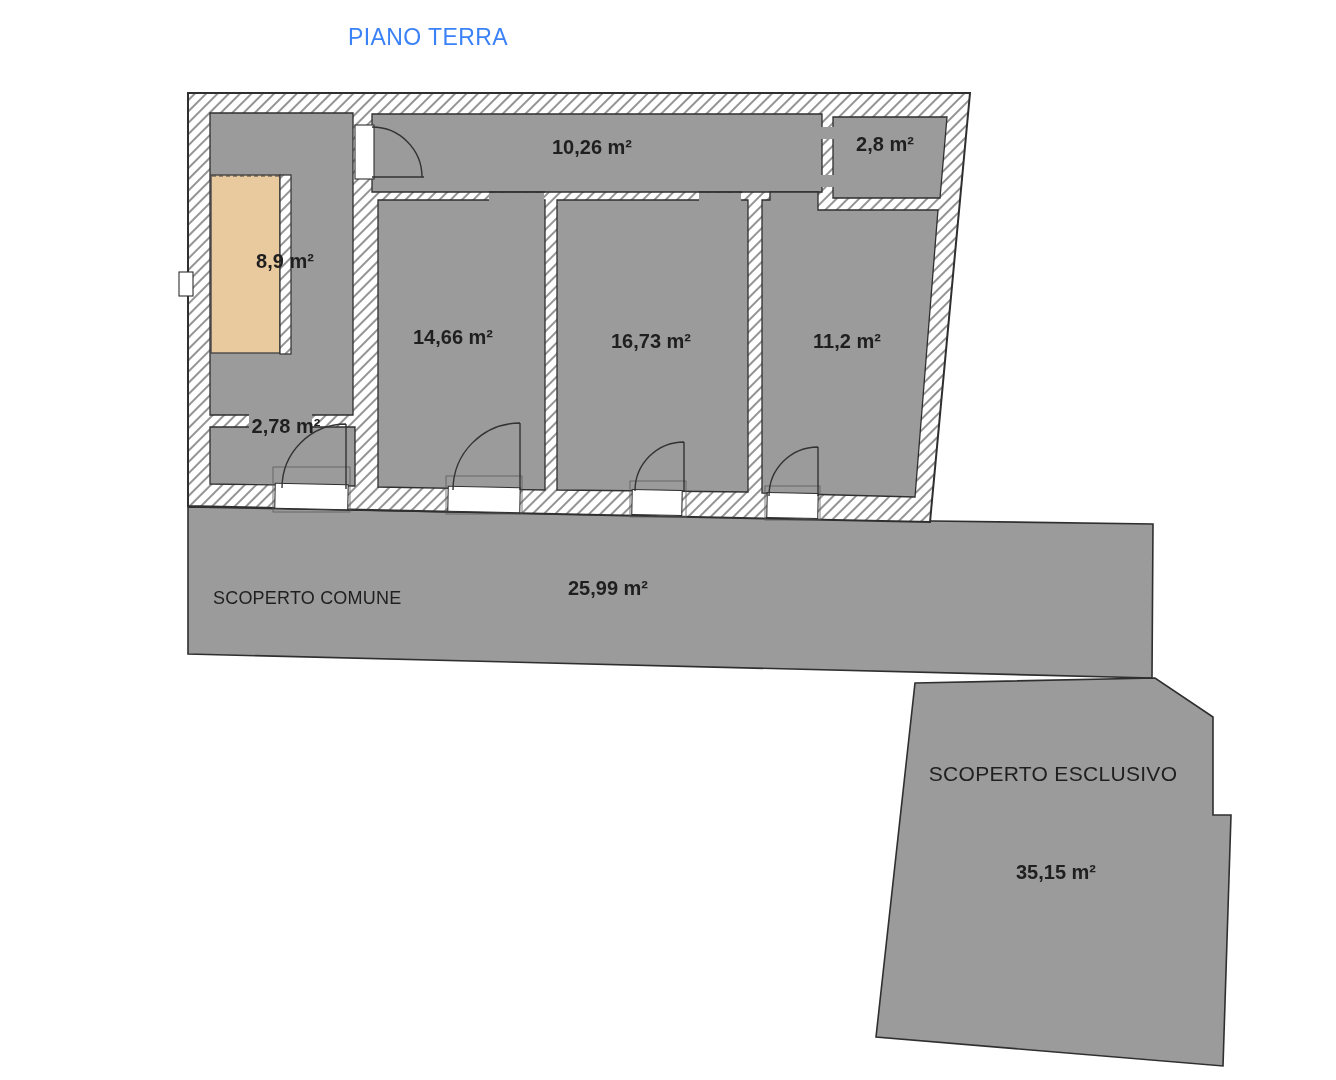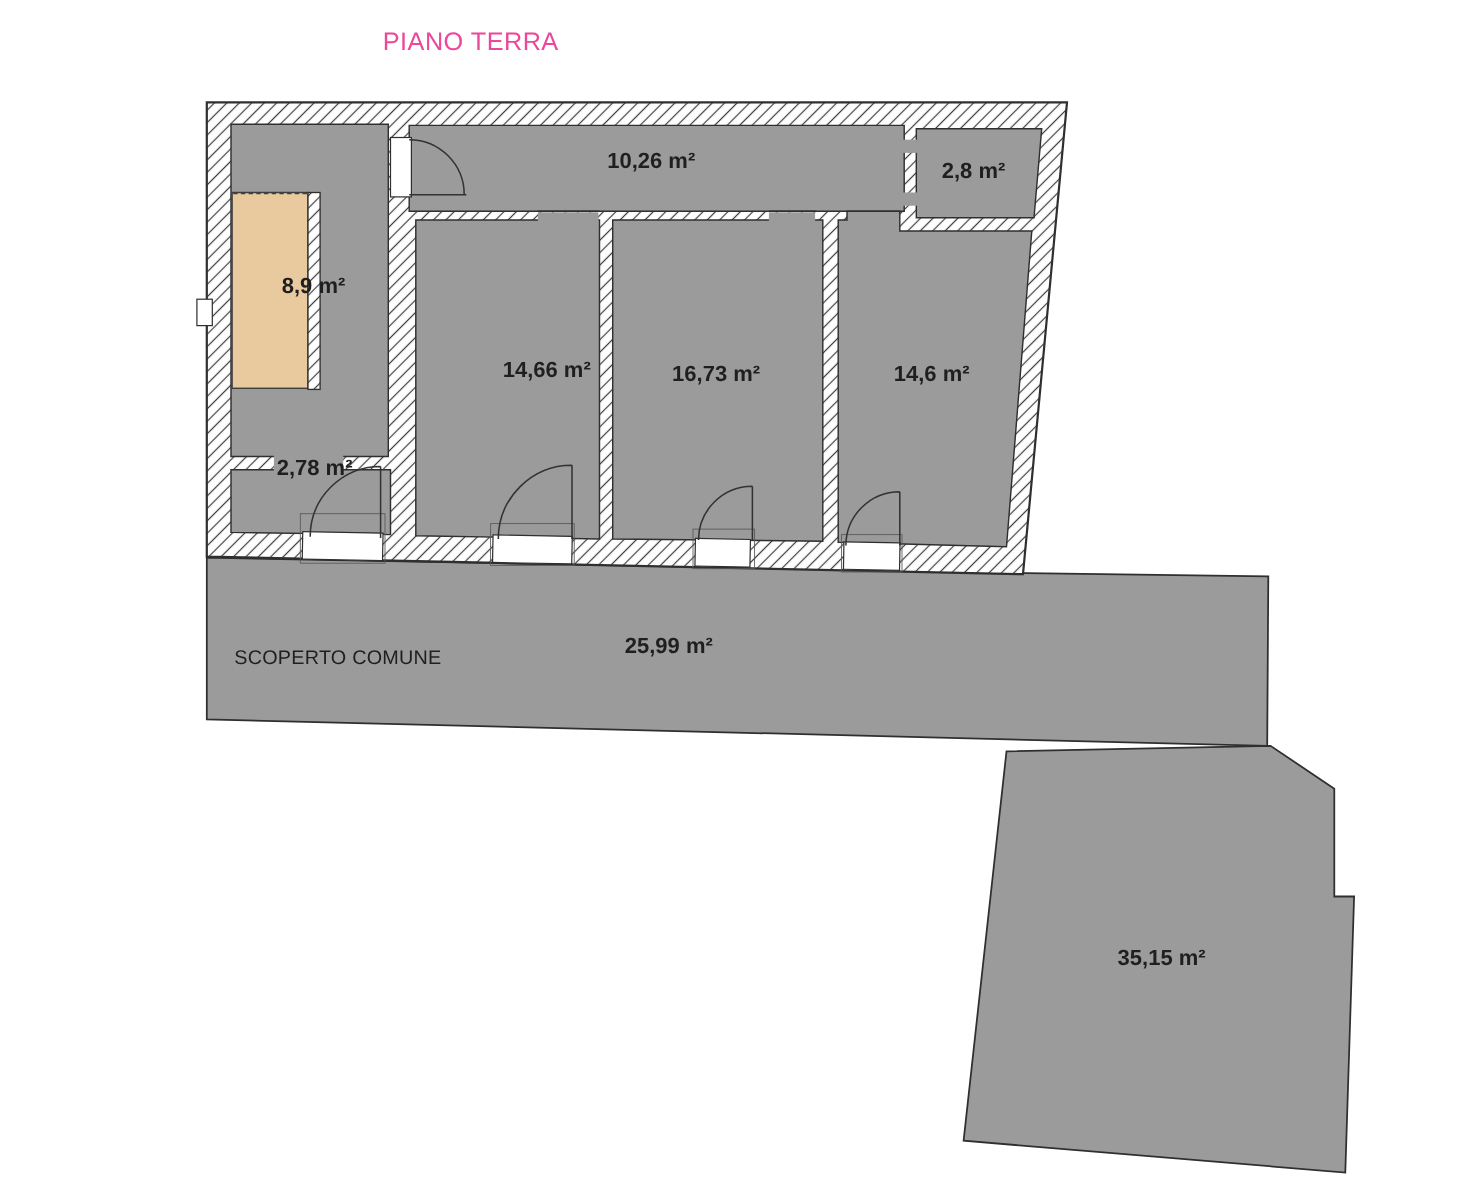--- a/index.html
+++ b/index.html
@@ -27,21 +27,21 @@
   .whitenotch{fill:#ffffff;stroke:var(--outline,#2f2f2f);stroke-width:1.1;}
 
   
   .lbl{
     position:absolute;
     color:#1f1f1f;
     white-space:nowrap;
     transform:translate(-50%,-50%);
   }
   .lbl.area{font-size:20px;font-weight:bold;}
-  .lbl.title{font-size:23px;color:#ec4899;transform:none;letter-spacing:0.4px;}
+  .lbl.title{font-size:23px;color:#3b82f6;transform:none;letter-spacing:0.4px;}
   .lbl.zone{font-size:18px;transform:translate(0,-50%);letter-spacing:0.2px;}
   .lbl.zone-big{font-size:21px;letter-spacing:0.3px;}
 </style>
 </head>
 <body>
 
 <div class="stage">
 
   <svg class="plan-svg" viewBox="0 0 1336 1080">
     <defs>
@@ -93,25 +93,26 @@
     <path class="doorarc" d="M372,127 A50,50 0 0 1 422,177 M372,177 L424,177"></path>
     <path class="doorarc" d="M346,424 A64,64 0 0 0 282,488 M346,424 L346,489"></path>
     <path class="doorarc" d="M520,423 A67,67 0 0 0 453,490 M520,423 L520,490"></path>
     <path class="doorarc" d="M684,442 A49,49 0 0 0 635,491 M684,442 L684,491"></path>
     <path class="doorarc" d="M818,447 A49,49 0 0 0 769,496 M818,447 L818,496"></path>
   </svg>
 
   <div class="lbl title" style="left:348px;top:24px;">PIANO TERRA</div>
 
   <div class="lbl area" style="left:592px;top:147px;">10,26 m²</div>
-  <div class="lbl area" style="left:885px;top:156px;">2,8 m²</div>
+  <div class="lbl area" style="left:885px;top:144px;">2,8 m²</div>
   <div class="lbl area" style="left:285px;top:261px;">8,9 m²</div>
-  <div class="lbl area" style="left:453px;top:337px;margin-left:44px;">14,66 m²</div>
+  <div class="lbl area" style="left:453px;top:337px;">14,66 m²</div>
   <div class="lbl area" style="left:651px;top:341px;">16,73 m²</div>
-  <div class="lbl area" style="left:847px;top:341px;">14,6 m²</div>
+  <div class="lbl area" style="left:847px;top:341px;">11,2 m²</div>
   <div class="lbl area" style="left:286px;top:426px;">2,78 m²</div>
 
   <div class="lbl zone" style="left:213px;top:570px;margin-top:28px;">SCOPERTO COMUNE</div>
   <div class="lbl area" style="left:608px;top:588px;">25,99 m²</div>
 
+  <div class="lbl zone-big" style="left:1053px;top:774px;">SCOPERTO ESCLUSIVO</div>
   <div class="lbl area" style="left:1056px;top:872px;">35,15 m²</div>
 
 </div>
 
 </body></html>

